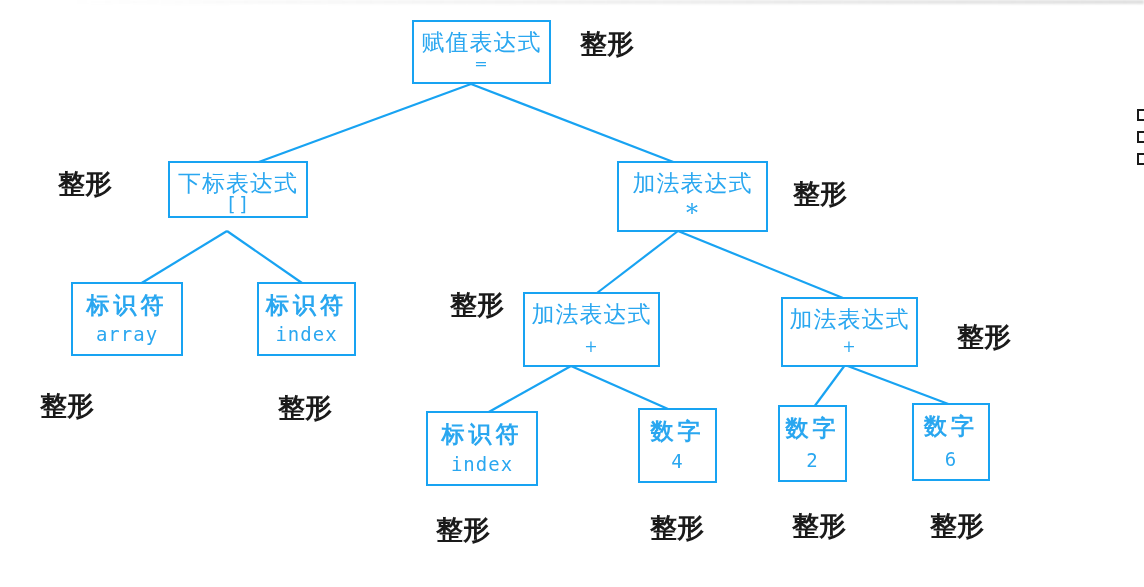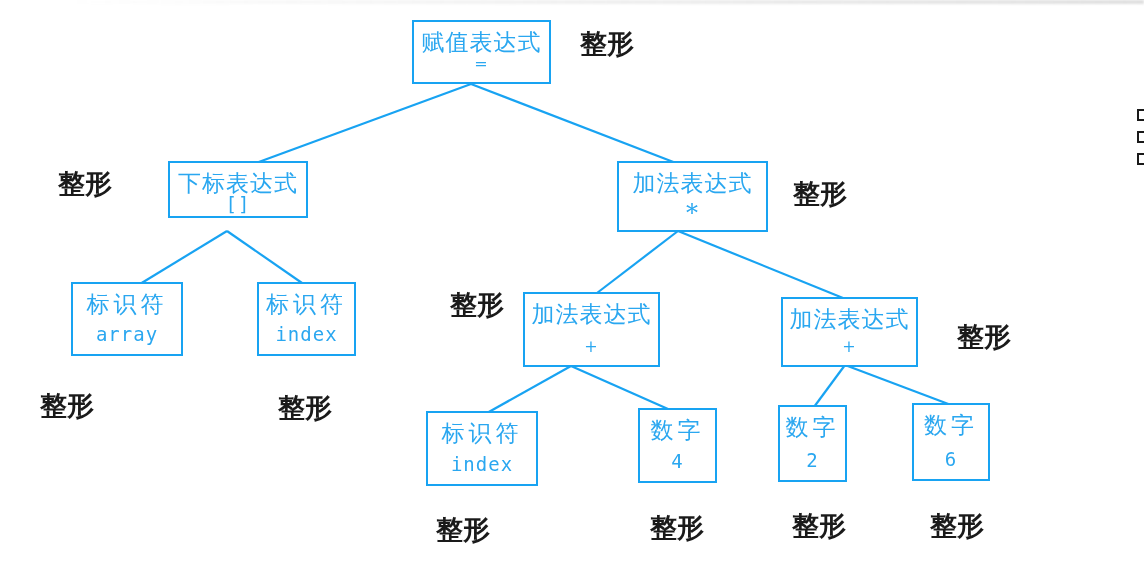--- a/index.html
+++ b/index.html
@@ -39,21 +39,21 @@
     padding: 9px 4px 10px 4px;
     text-align: center;
   }
   .node .title {
     font-size: 23px;
     line-height: 1;
     letter-spacing: 1px;
     white-space: nowrap;
     color: #2aa7f0;
   }
-  .node.sp .title { letter-spacing: 4px; }
+  .node.sp .title { letter-spacing: 4px; font-weight: bold; }
   .node .op {
     font-size: 16px;
     line-height: 1;
     letter-spacing: 1px;
     color: #2aa7f0;
   }
   .node .op.mono { font-family: "DejaVu Sans Mono", monospace; font-size: 19px; }
   .node .op.big { font-size: 24px; line-height: 0.6; }
   
   .n-assign    { left: 412px; top: 20px;  width: 139px; height: 64px; }

